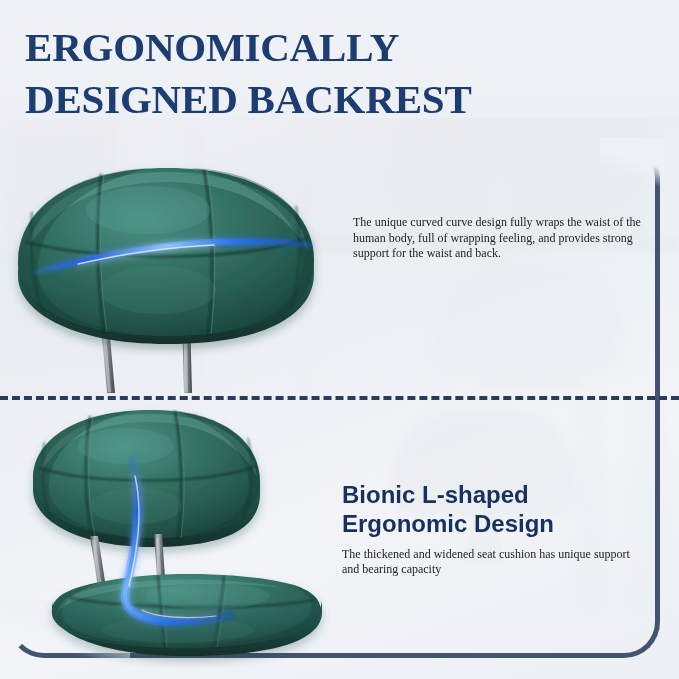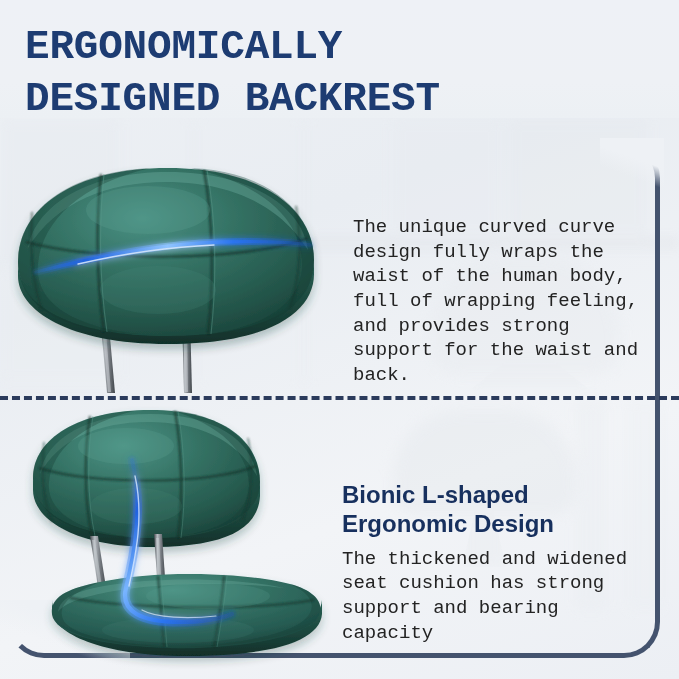--- a/index.html
+++ b/index.html
@@ -73,21 +73,21 @@
     background: linear-gradient(180deg, #eef1f6 0%, #eef1f5 70%, #ecf0f4 100%);
     z-index: 5;
   }
   .title {
     position: absolute;
     left: 25px;
     top: 22px;
     width: 640px;
     margin: 0;
     color: #1d3c72;
-    font-family: Liberation Mono, monospace;
+    font-family: Liberation Serif, serif;
     font-size: 41px;
     font-weight: 700;
     line-height: 1.26;
     letter-spacing: -0.2px;
     white-space: pre-line;
   }
   .frame-line {
     position: absolute;
     left: 8px;
     top: 142px;
@@ -142,22 +142,22 @@
     color: #17305e;
     font-family: "Liberation Sans", sans-serif;
     font-size: 24px;
     font-weight: 700;
     line-height: 1.22;
     white-space: pre-line;
   }
   .feature-body {
     margin: 0;
     color: #232323;
-    font-family: Liberation Mono, monospace;
-    font-size: 19px;
+    font-family: Liberation Serif, serif;
+    font-size: 12px;
     font-weight: 400;
     line-height: 1.30;
   }
 
   
   .chair-top {
     position: absolute;
     left: 8px;
     top: 150px;
     width: 340px;
@@ -446,16 +446,16 @@
     </svg>
   </div>
 
   <div class="feature feature-1">
     <p class="feature-body">The unique curved curve design fully wraps the waist of the human body, full of wrapping feeling, and provides strong support for the waist and back.</p>
   </div>
 
   <div class="feature feature-2">
     <h2 class="feature-title">Bionic L-shaped
 Ergonomic Design</h2>
-    <p class="feature-body">The thickened and widened seat cushion has strong support and bearing capacity</p>
+    <p class="feature-body">The thickened and widened seat cushion has unique support and bearing capacity</p>
   </div>
 
 </div>
 
 </body></html>

